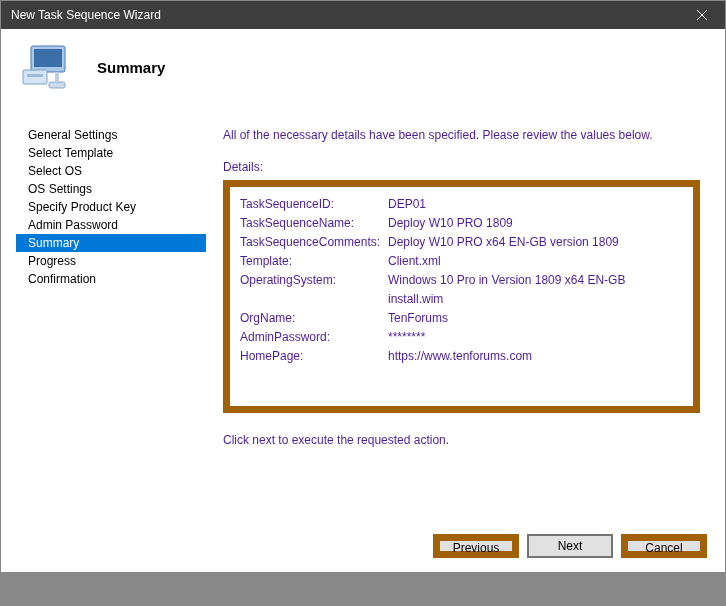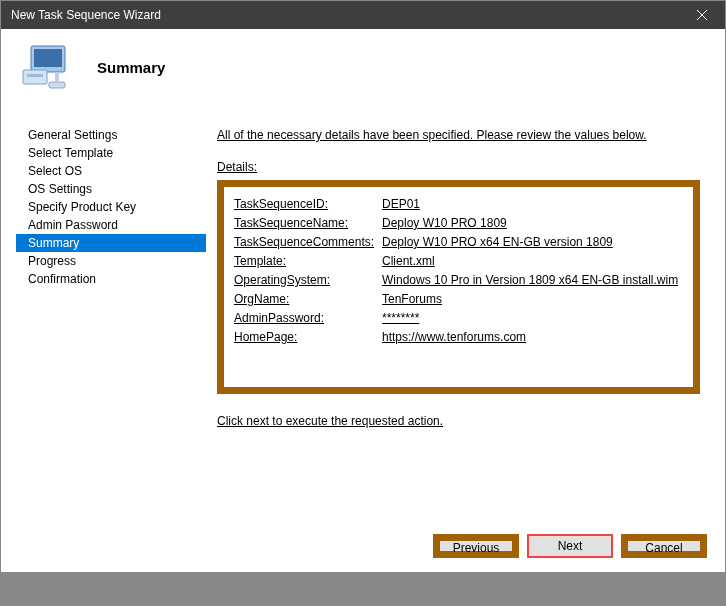--- a/index.html
+++ b/index.html
@@ -50,21 +50,21 @@
     .header-title {
       font-family: Tahoma, "Segoe UI", sans-serif;
       font-size: 15px;
       font-weight: bold;
       color: #000;
     }
     .body-area {
       flex: 1;
       display: flex;
       padding: 10px 15px 0 15px;
-      gap: 7px;
+      gap: 13px;
     }
     .sidebar {
       width: 190px;
       display: flex;
       flex-direction: column;
       padding-top: 6px;
     }
     .sidebar-item {
       padding: 1px 4px 1px 12px;
       font-size: 12px;
@@ -74,22 +74,21 @@
       cursor: default;
     }
     .sidebar-item.selected {
       background: #0078d7;
       color: #fff;
     }
     .content {
       flex: 1;
       padding: 8px 10px 0 4px;
       font-size: 12px;
-      color: #000000;
-      text-decoration: underline;
+      color: #4c1d95;
     }
     .instruction { margin-bottom: 18px; }
     .details-label { margin-bottom: 6px; }
     .details-box {
       border: 7px solid #a16207;
       padding: 8px 10px 40px 10px;
       margin-bottom: 20px;
     }
     .details-row {
       display: flex;
@@ -107,21 +106,21 @@
       width: 86px;
       height: 24px;
       background: #e1e1e1;
       border: 7px solid #a16207;
       font-family: inherit;
       font-size: 12px;
       color: #000;
       cursor: pointer;
     }
     .btn.default {
-      border: 2px solid #ef4444;
+      border: 2px solid #737373;
     }
   </style>
 </head>
 <body>
 
 <div class="window">
 
   <div class="titlebar">
     <span class="title-text">New Task Sequence Wizard</span>
     <div class="close-btn">

